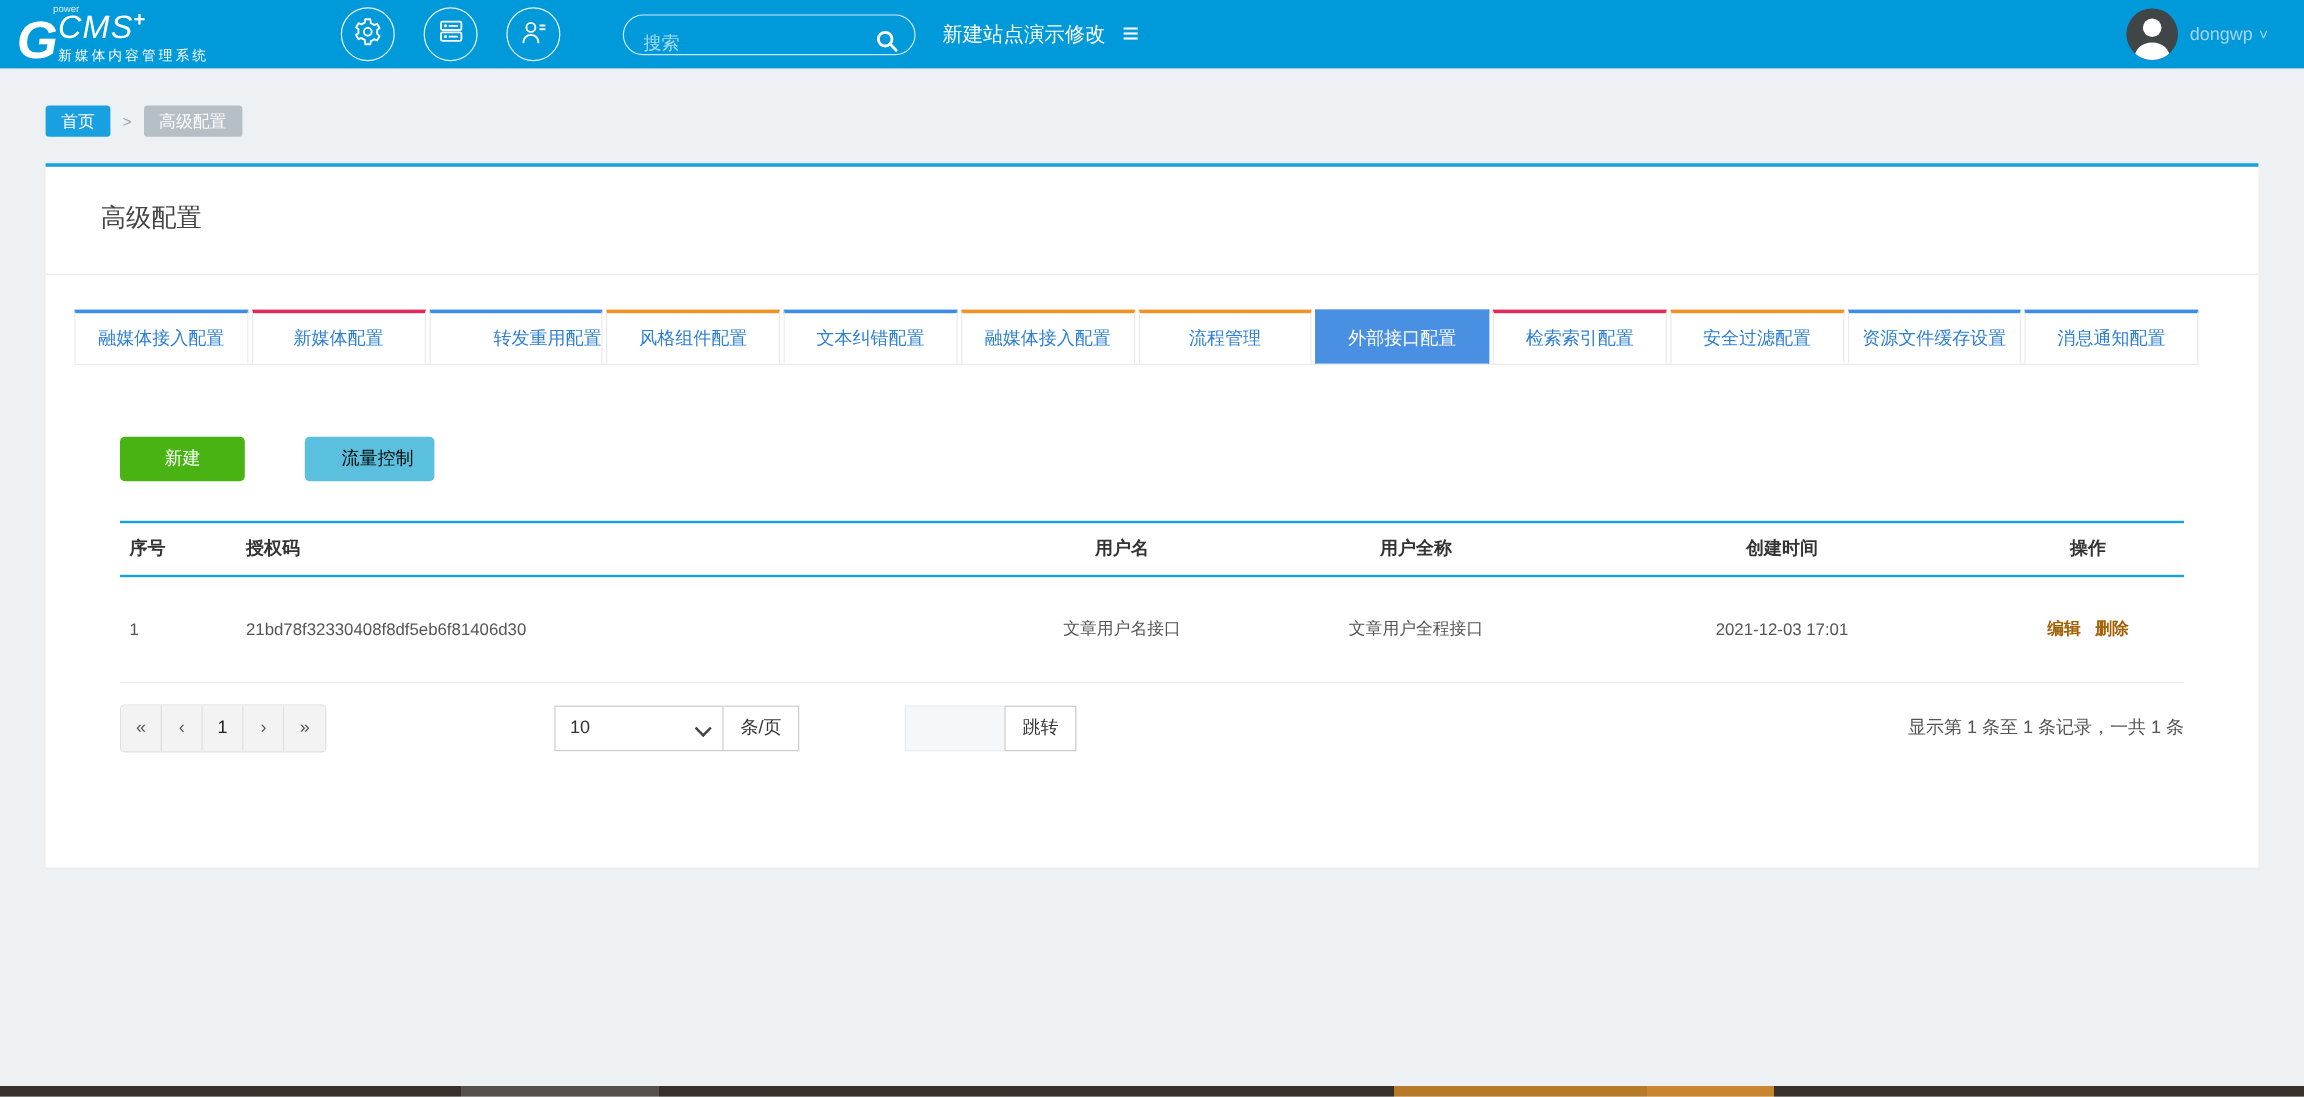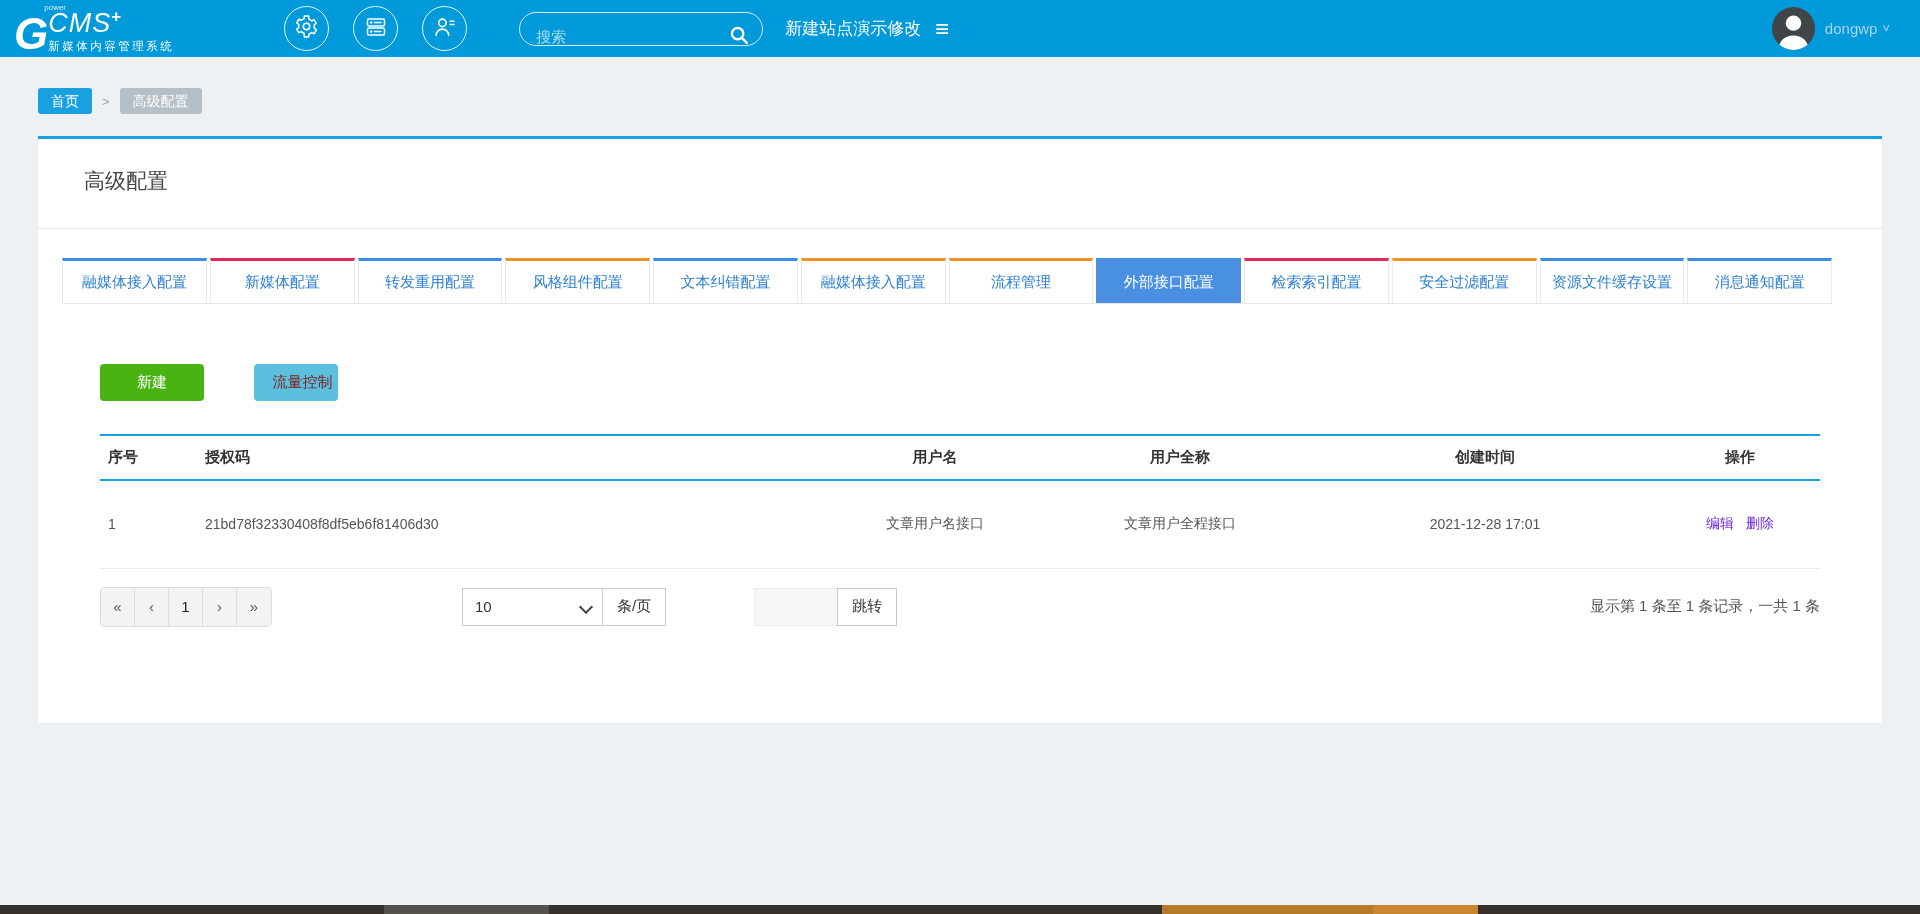--- a/index.html
+++ b/index.html
@@ -71,34 +71,34 @@
     margin-right:3px; cursor:pointer; background:#fff; white-space:nowrap; overflow:hidden;
   }
   .tab:last-child { margin-right:0; }
   .tab.active { color:#fff; background:#4a90e2; border-color:#4a90e2; }
 
   
   .toolbar { margin:60px 62px 0 62px; display:flex; }
   .btn { border:none; border-radius:4px; color:#fff; font-size:15px; font-family:inherit;
          cursor:pointer; height:37px; }
   .btn-new { background:#4ab314; width:104px; margin-right:50px; }
-  .btn-flow { background:#5bc0de; width:84px; color:#7f1d1d;padding-left:13px; }
+  .btn-flow { background:#5bc0de; width:108px; color:#000000;padding-left:13px; }
 
   
   .api-table { margin:33px 62px 0 62px; width:1720px; border-collapse:collapse;
                border-top:2px solid #1a9fe0; }
   .api-table th {
     font-size:15px; font-weight:bold; color:#333; text-align:left; height:45px;
     border-bottom:2px solid #1a9fe0; padding:0;
   }
   .api-table td { font-size:14px; color:#555; height:88px; border-bottom:1px solid #ececec; }
   .api-table th.c, .api-table td.c { text-align:center; }
   .api-table .pad-s { padding-left:8px; }
   .api-table .pad-m { padding-left:15px; }
-  .op-link { color:#6d28d9; text-decoration:none; cursor:pointer; margin:0 6px; }
+  .op-link { color:#a16207; text-decoration:none; cursor:pointer; margin:0 6px;font-weight:bold; }
 
   
   .pagi { margin:18px 62px 0 62px; display:flex; align-items:center; }
   .pager { display:flex; border:1px solid #ddd; border-radius:4px; overflow:hidden; }
   .pager button {
     width:34px; height:38px; background:#f3f3f3; border:none; border-right:1px solid #ddd;
     font-size:15px; color:#555; cursor:pointer; font-family:inherit;
   }
   .pager button:last-child { border-right:none; }
   .pager .cur { color:#222; }
@@ -219,21 +219,21 @@
   <span class="crumb crumb-current">高级配置</span>
 </div>
 
 <main class="card">
   <h1 class="page-title">高级配置</h1>
   <div class="title-divider"></div>
 
   <div class="tabs">
     <div class="tab" style="border-top-color: rgb(60, 140, 232);">融媒体接入配置</div>
     <div class="tab" style="border-top-color: rgb(224, 42, 90);">新媒体配置</div>
-    <div class="tab" style="border-top-color: rgb(60, 140, 232);">转发重用配置</div>
+    <div class="tab" style="border-top-color: rgb(60, 140, 232); text-align: right;">转发重用配置</div>
     <div class="tab" style="border-top-color: rgb(240, 147, 38);">风格组件配置</div>
     <div class="tab" style="border-top-color: rgb(60, 140, 232);">文本纠错配置</div>
     <div class="tab" style="border-top-color: rgb(240, 147, 38);">融媒体接入配置</div>
     <div class="tab" style="border-top-color: rgb(240, 147, 38);">流程管理</div>
     <div class="tab active" style="background: rgb(74, 144, 226); border-color: rgb(74, 144, 226);">外部接口配置</div>
     <div class="tab" style="border-top-color: rgb(224, 42, 90);">检索索引配置</div>
     <div class="tab" style="border-top-color: rgb(240, 147, 38);">安全过滤配置</div>
     <div class="tab" style="border-top-color: rgb(60, 140, 232);">资源文件缓存设置</div>
     <div class="tab" style="border-top-color: rgb(60, 140, 232);">消息通知配置</div>
   </div>
@@ -261,21 +261,21 @@
         <th class="c">创建时间</th>
         <th class="c">操作</th>
       </tr>
     </thead>
     <tbody>
       <tr>
         <td class="pad-s">1</td>
         <td class="pad-m">21bd78f32330408f8df5eb6f81406d30</td>
         <td class="c">文章用户名接口</td>
         <td class="c">文章用户全程接口</td>
-        <td class="c">2021-12-28 17:01</td>
+        <td class="c">2021-12-03 17:01</td>
         <td class="c">
           <a class="op-link">编辑</a><a class="op-link">删除</a>
         </td>
       </tr>
     </tbody>
   </table>
 
   <div class="pagi">
     <div class="pager">
       <button>«</button>

